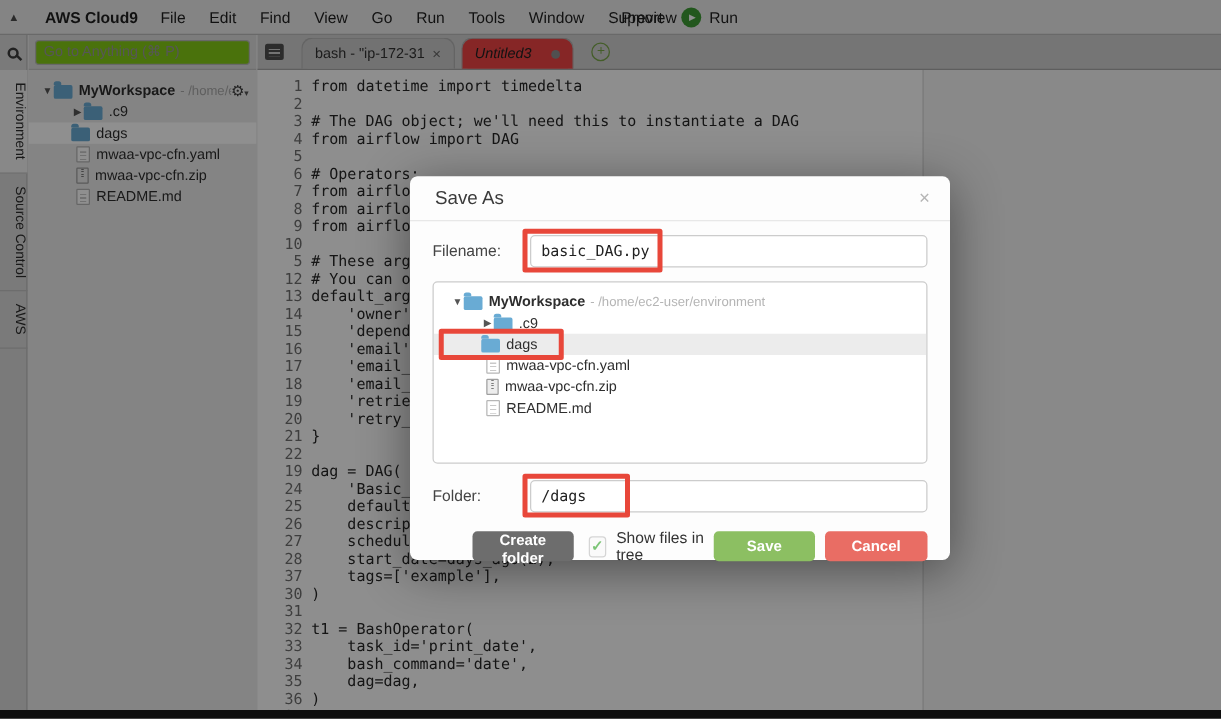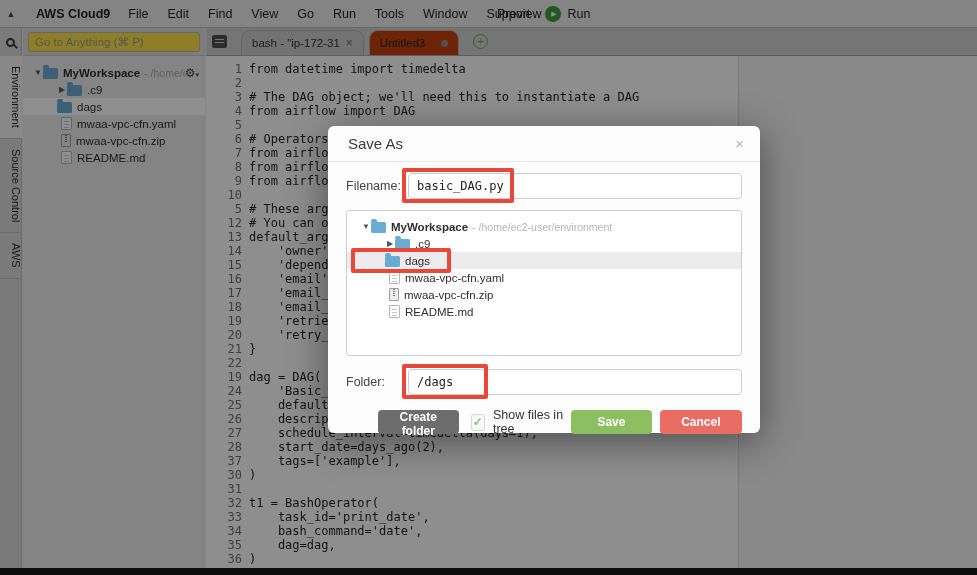--- a/index.html
+++ b/index.html
@@ -33,21 +33,21 @@
   .vtabs { display:flex; flex-direction:column; align-items:center; }
   .vtab { writing-mode:vertical-rl; font-size:11px; color:#2e2e2e; padding:10px 0;
     width:22px; text-align:center; border-bottom:1px solid #c2c2c2; }
   .vtab.sel { background:#f2f2f2; }
 
   
   .leftpanel { position:absolute; left:23px; top:0; width:182px; bottom:0; background:#ececec; }
   .goto-row { height:28px; background:#dedede; border-bottom:1px solid #c6c6c6;
     display:flex; align-items:center; padding:0 5px; }
   .goto-input { width:100%; height:20px; border:1px solid #b9b9b9; border-radius:3px;
-    background:#fde047; font-size:11.5px; padding:0 6px; color:#333;
+    background:#84cc16; font-size:11.5px; padding:0 6px; color:#333;
     font-family:"Liberation Sans", sans-serif; }
   .goto-input::placeholder { color:#9a9a9a; }
   .tree { padding-top:8px; font-size:11.5px; color:#2e2e2e; }
   .trow { position:relative; display:flex; align-items:center; height:17px; white-space:nowrap; }
   .trow .arrow { width:10px; font-size:8px; color:#555; text-align:center; flex:none; }
   .trow .name { margin-left:5px; }
   .trow .path { margin-left:4px; color:#a9a9a9; font-size:10.5px; overflow:hidden; }
   .trow.sel { background:#ffffff; }
   .bg-root { padding-left:10px; }
   .bg-root .name { font-weight:bold; }
@@ -74,51 +74,51 @@
   .editor { position:absolute; left:206px; top:0; right:0; bottom:0; background:#fdfdfd; }
   .tabbar { position:absolute; left:0; right:0; top:0; height:28px; background:#d0d0d0;
     border-bottom:1px solid #a8a8a8; display:flex; align-items:flex-end; }
   .tablist-btn { width:15px; height:13px; background:#4f4f4f; border-radius:2px;
     margin:0 0 7px 6px; position:relative; }
   .tablist-btn::after { content:""; position:absolute; left:3px; right:3px; top:4px; height:6px;
     background:repeating-linear-gradient(to bottom,#cfcfcf 0 1px,transparent 1px 3px); }
   .tab { height:25px; display:flex; align-items:center; border:1px solid #b2b2b2; border-bottom:none;
     border-radius:9px 9px 0 0; padding:0 10px; font-size:11.5px; color:#333; margin-left:14px;
     background:#cbcbcb; white-space:nowrap; }
-  .tab.active { background:#c2410c; color:#222; margin-left:5px; }
+  .tab.active { background:#ef4444; color:#222; margin-left:5px;font-style:italic; }
   .tab .close { margin-left:6px; color:#666; font-size:12px; }
   .tab .dot { width:7px; height:7px; border-radius:50%; background:#8f8f8f; margin-left:16px; }
   .plus-btn { width:15px; height:15px; border:1.5px solid #7aa74a; border-radius:50%;
     color:#7aa74a; font-size:11px; line-height:12px; text-align:center; margin:0 0 6px 14px; }
 
   .codewrap { position:absolute; left:0; right:0; top:28px; bottom:0; overflow:hidden; }
   .print-margin { position:absolute; left:532px; top:0; right:0; bottom:0;
     background:rgba(0,0,0,0.035); border-left:1px solid #d8d8d8; }
   .codearea { position:absolute; left:0; top:6px; display:flex;
     font-family:"DejaVu Sans Mono", monospace; font-size:12px; }
   .gutter { width:36px; text-align:right; color:#6f6f6f; }
   .gutter div { height:14px; line-height:14px; }
   .codelines { margin-left:7px; color:#262626; position:relative; z-index:2; }
   .codelines div { height:14px; line-height:14px; white-space:pre; }
 
   
   .overlay { position:absolute; inset:0; background:rgba(0,0,0,0.44); z-index:50; }
   .bottombar { position:absolute; left:0; bottom:0; right:0; height:7px; background:#0d0d0d; z-index:55; }
 
   
-  .dialog { position:absolute; left:328px; top:126px; width:432px; height:307px; background:#fdfdfd;
+  .dialog { position:absolute; left:328px; top:141px; width:432px; height:307px; background:#fdfdfd;
     border-radius:6px; box-shadow:0 8px 40px rgba(0,0,0,0.45); z-index:100; font-size:12.5px; color:#3a3a3a; }
   .dlg-header { height:36px; display:flex; align-items:center; padding:0 16px 0 20px;
     border-bottom:1px solid #e8e8e8; }
   .dlg-title { font-size:15px; color:#3a3a3a; }
   .dlg-close { margin-left:auto; color:#b5b5b5; font-size:15px; cursor:default; }
   .dlg-body { padding:10px 18px 0 18px; position:relative; }
   .frow { display:flex; align-items:center; height:28px; }
   .frow .flabel { width:62px; flex:none; color:#444; }
-  .input-wrap { position:relative; flex:1; display:flex; }
+  .input-wrap { position:relative; flex:1; display:flex;margin-left:16px; }
   .dlg-input { width:100%; height:26px; border:1px solid #ccc; border-radius:4px; padding:0 8px;
     font-family:"DejaVu Sans Mono", monospace; font-size:12px; color:#222; background:#fff; }
   .ann-box { position:absolute; border:4px solid var(--annotation-red,#e8473a); border-radius:2px;
     pointer-events:none; z-index:5; }
   .ann-filename { left:-6px; top:-5px; width:112px; height:35px; }
   .ann-folder { left:-6px; top:-5px; width:86px; height:35px; }
   .ann-dags { left:4px; top:-4px; width:100px; height:25px; }
 
   .dlg-tree { margin-top:10px; height:146px; border:1px solid #ccc; border-radius:4px;
     background:#fff; padding-top:7px; font-size:11.5px; color:#2e2e2e; overflow:hidden; }

